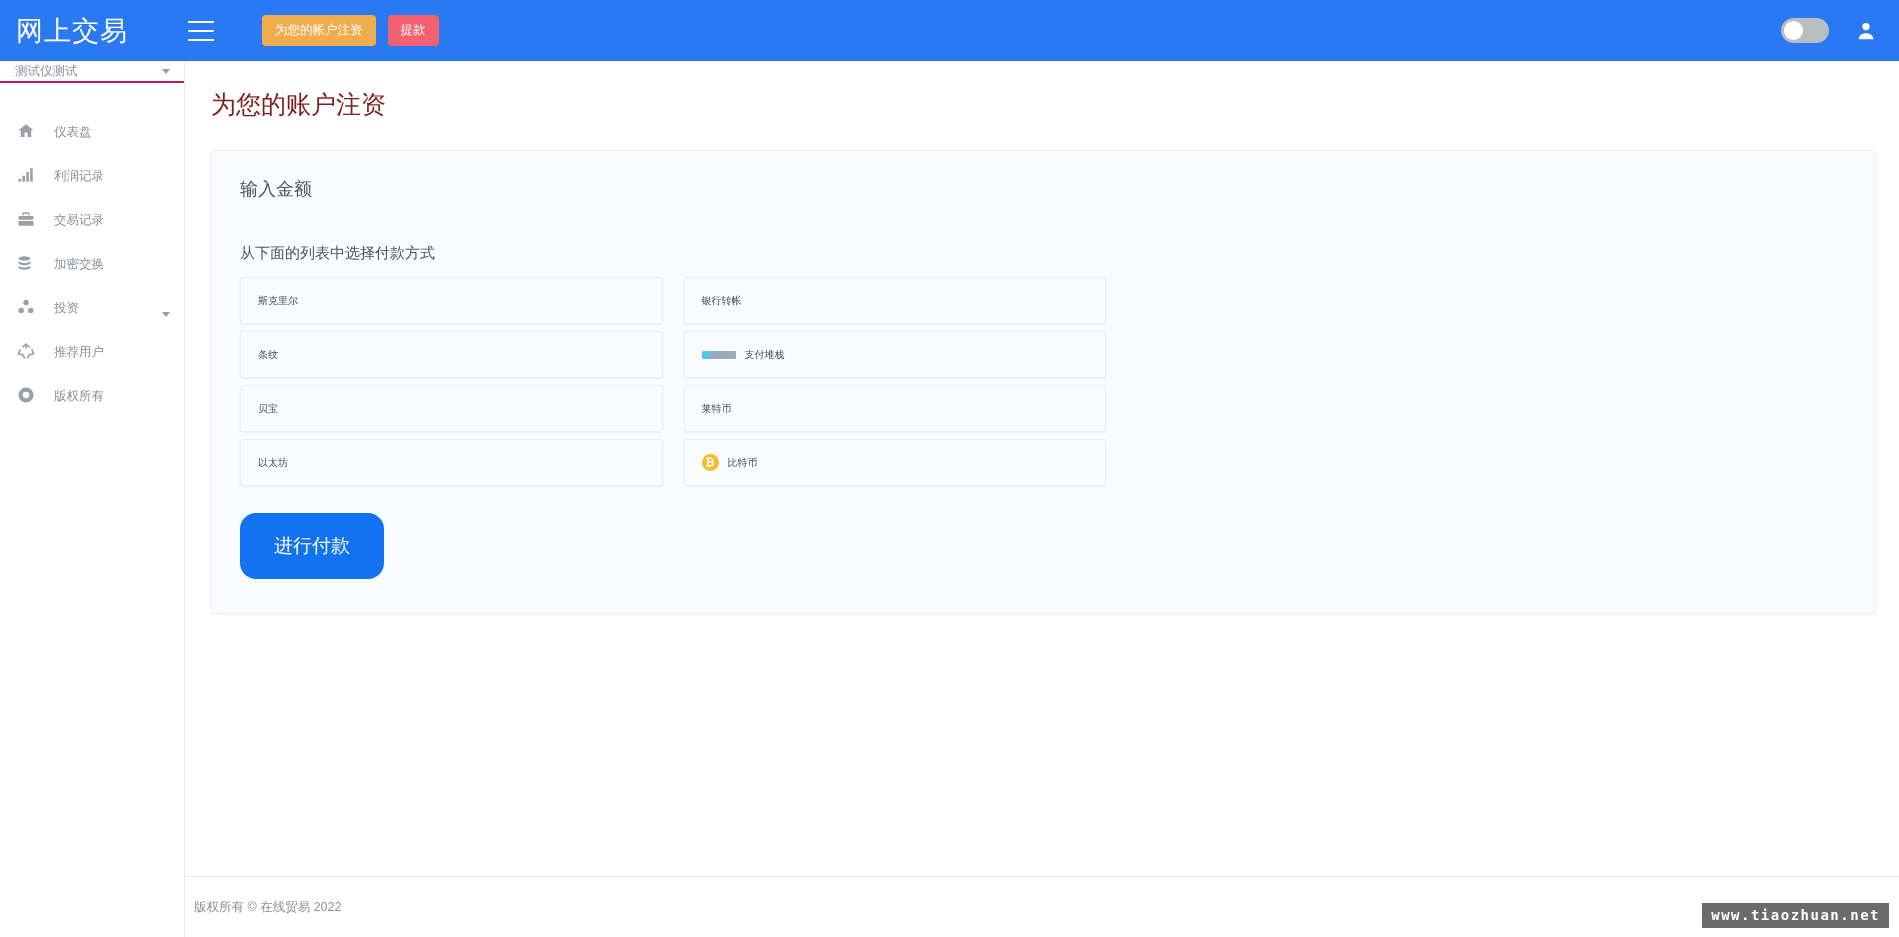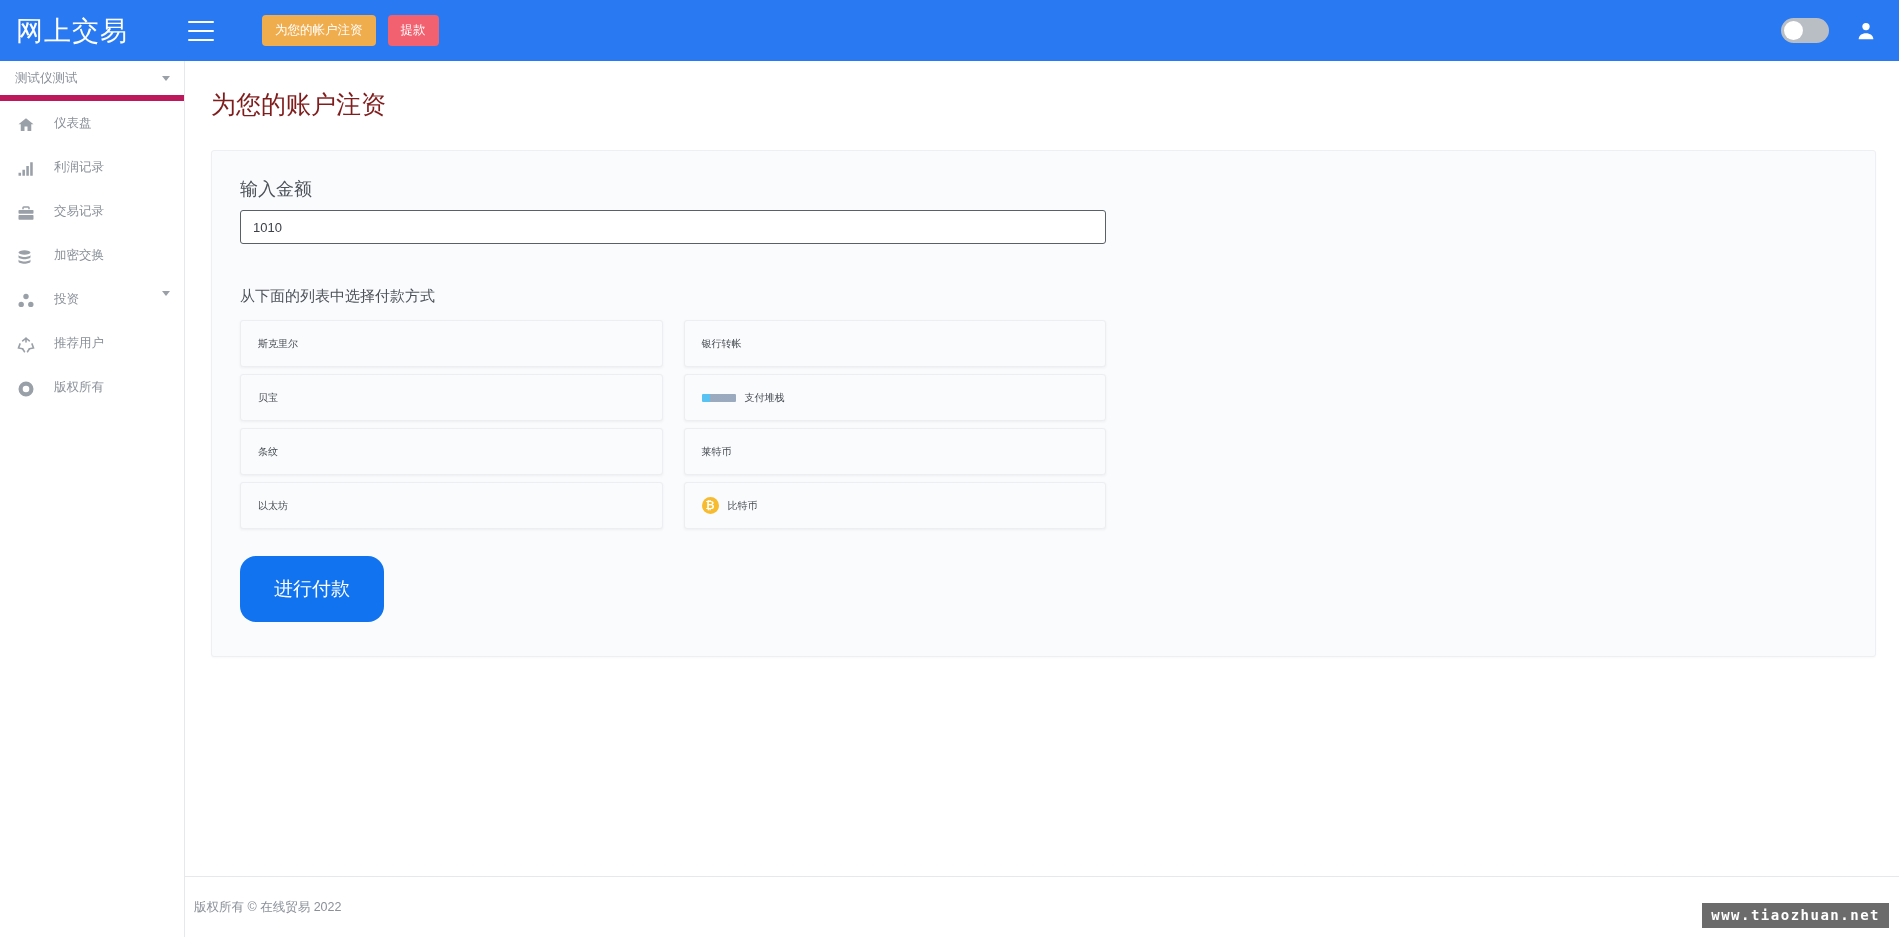--- a/index.html
+++ b/index.html
@@ -68,39 +68,39 @@
 
   
   .sidebar {
     position: absolute; top: 61px; left: 0;
     width: 185px; height: 876px;
     background: #ffffff;
     border-right: 1px solid #e6e8ec;
     z-index: 20;
   }
   .sidebar-head {
-    height: 40px;
+    height: 22px;
     display: flex; align-items: center;
     padding: 0 14px 0 15px;
-    border-bottom: 6px solid #be185d;
+    border-bottom: 2px solid #be185d;
     cursor: pointer;
   }
   .sidebar-head-label {
     font-size: 12.5px; color: #8a9099; flex: 1;
   }
   .caret {
     width: 0; height: 0;
     border-left: 4.5px solid transparent;
     border-right: 4.5px solid transparent;
     border-top: 5px solid #9aa0a8;
   }
   .sidebar-nav { padding-top: 14px; }
   .side-item {
     height: 44px;
-    display: flex; align-items: flex-start;
+    display: flex; align-items: flex-end;
     padding: 0 14px 0 16px;
     cursor: pointer;
     text-decoration: none;
   }
   .side-ico {
     width: 20px; height: 20px;
     margin-right: 18px;
     display: flex; align-items: center; justify-content: center;
     flex: 0 0 20px;
   }
@@ -323,34 +323,33 @@
     </a>
 
   </div>
 </div>
 
 <div class="main">
   <h1 class="page-title">为您的账户注资</h1>
 
   <div class="card">
     <div class="field-label">输入金额</div>
-    <input class="amount-input" type="text" value="1010" style="">
 
     <div class="section-label">从下面的列表中选择付款方式</div>
 
     <div class="pay-grid">
       <div class="pay-col">
         <div class="pay-item">
           <span class="pay-name">斯克里尔</span>
         </div>
         <div class="pay-item">
+          <span class="pay-name">条纹</span>
+        </div>
+        <div class="pay-item">
           <span class="pay-name">贝宝</span>
-        </div>
-        <div class="pay-item">
-          <span class="pay-name">条纹</span>
         </div>
         <div class="pay-item">
           <span class="pay-name">以太坊</span>
         </div>
       </div>
 
       <div class="pay-col">
         <div class="pay-item">
           <span class="pay-name">银行转帐</span>
         </div>

